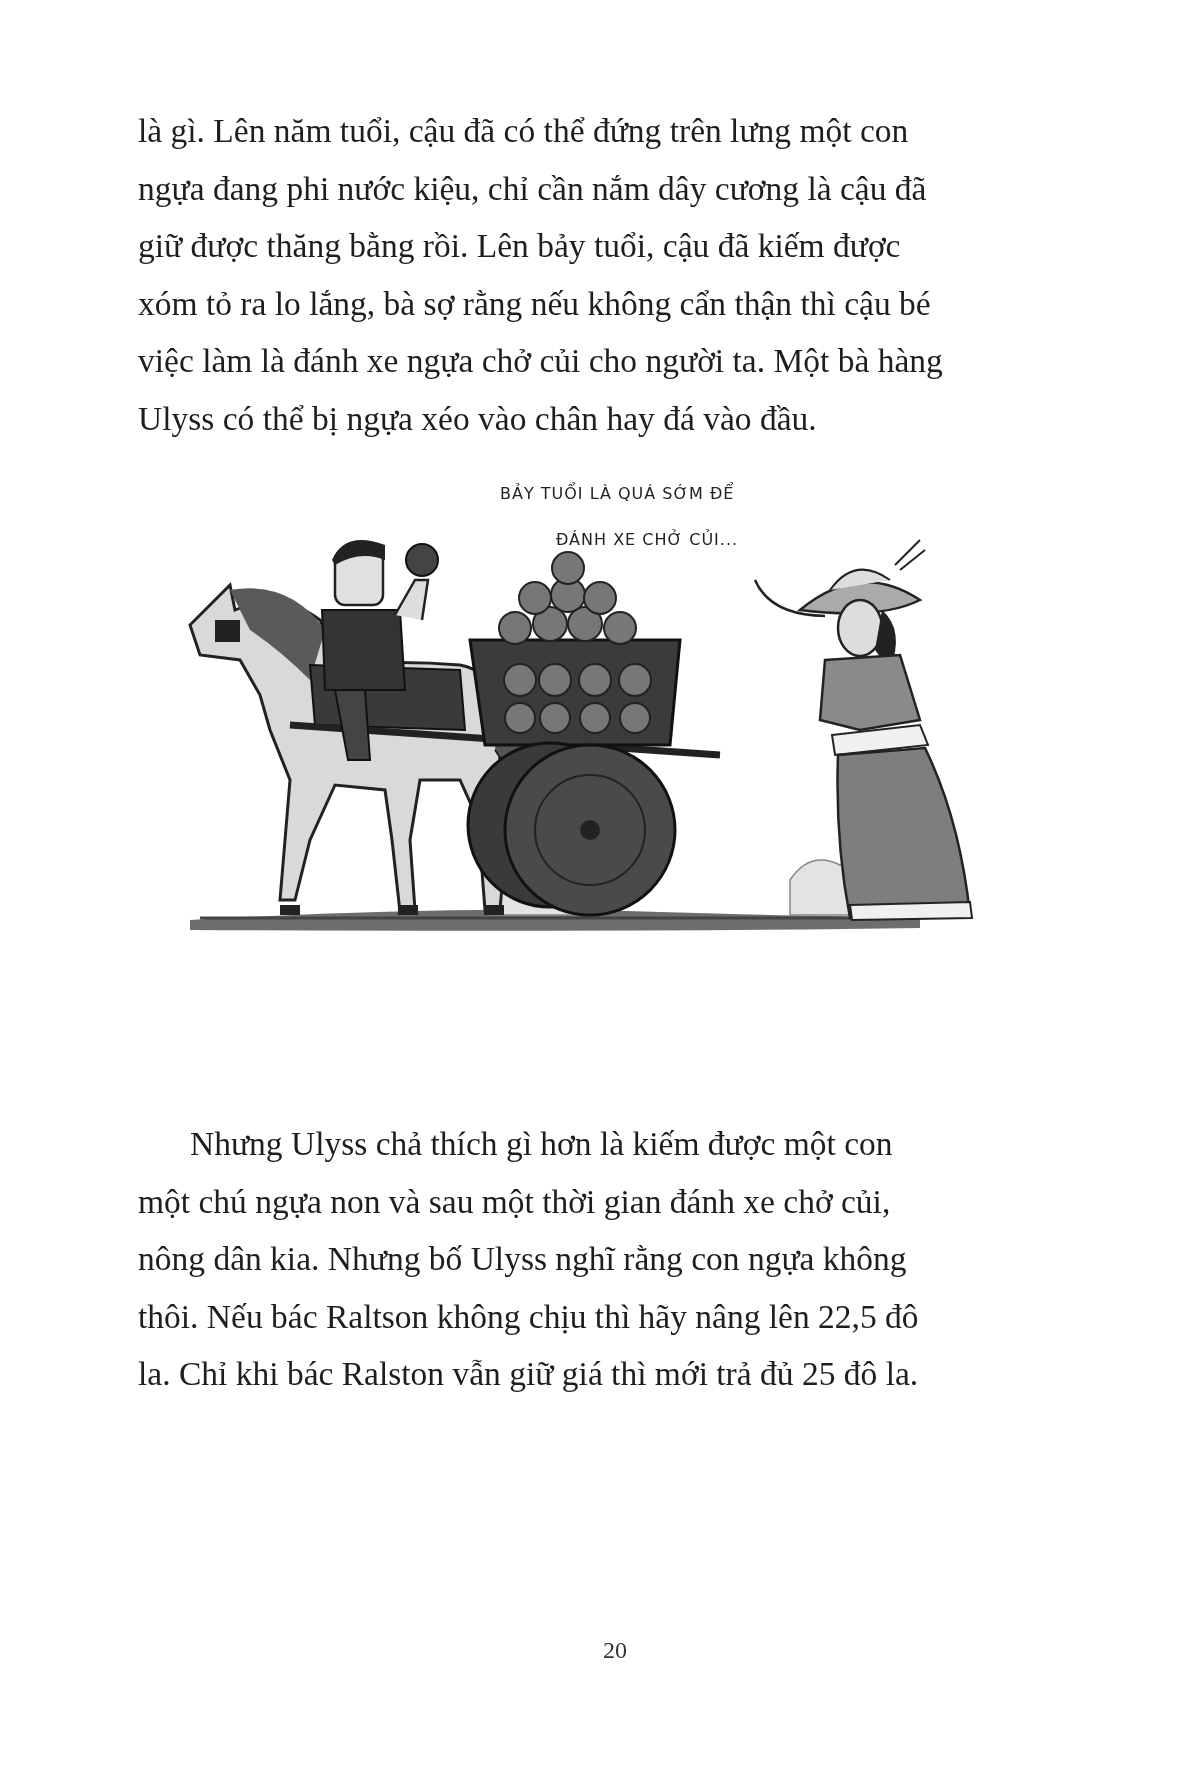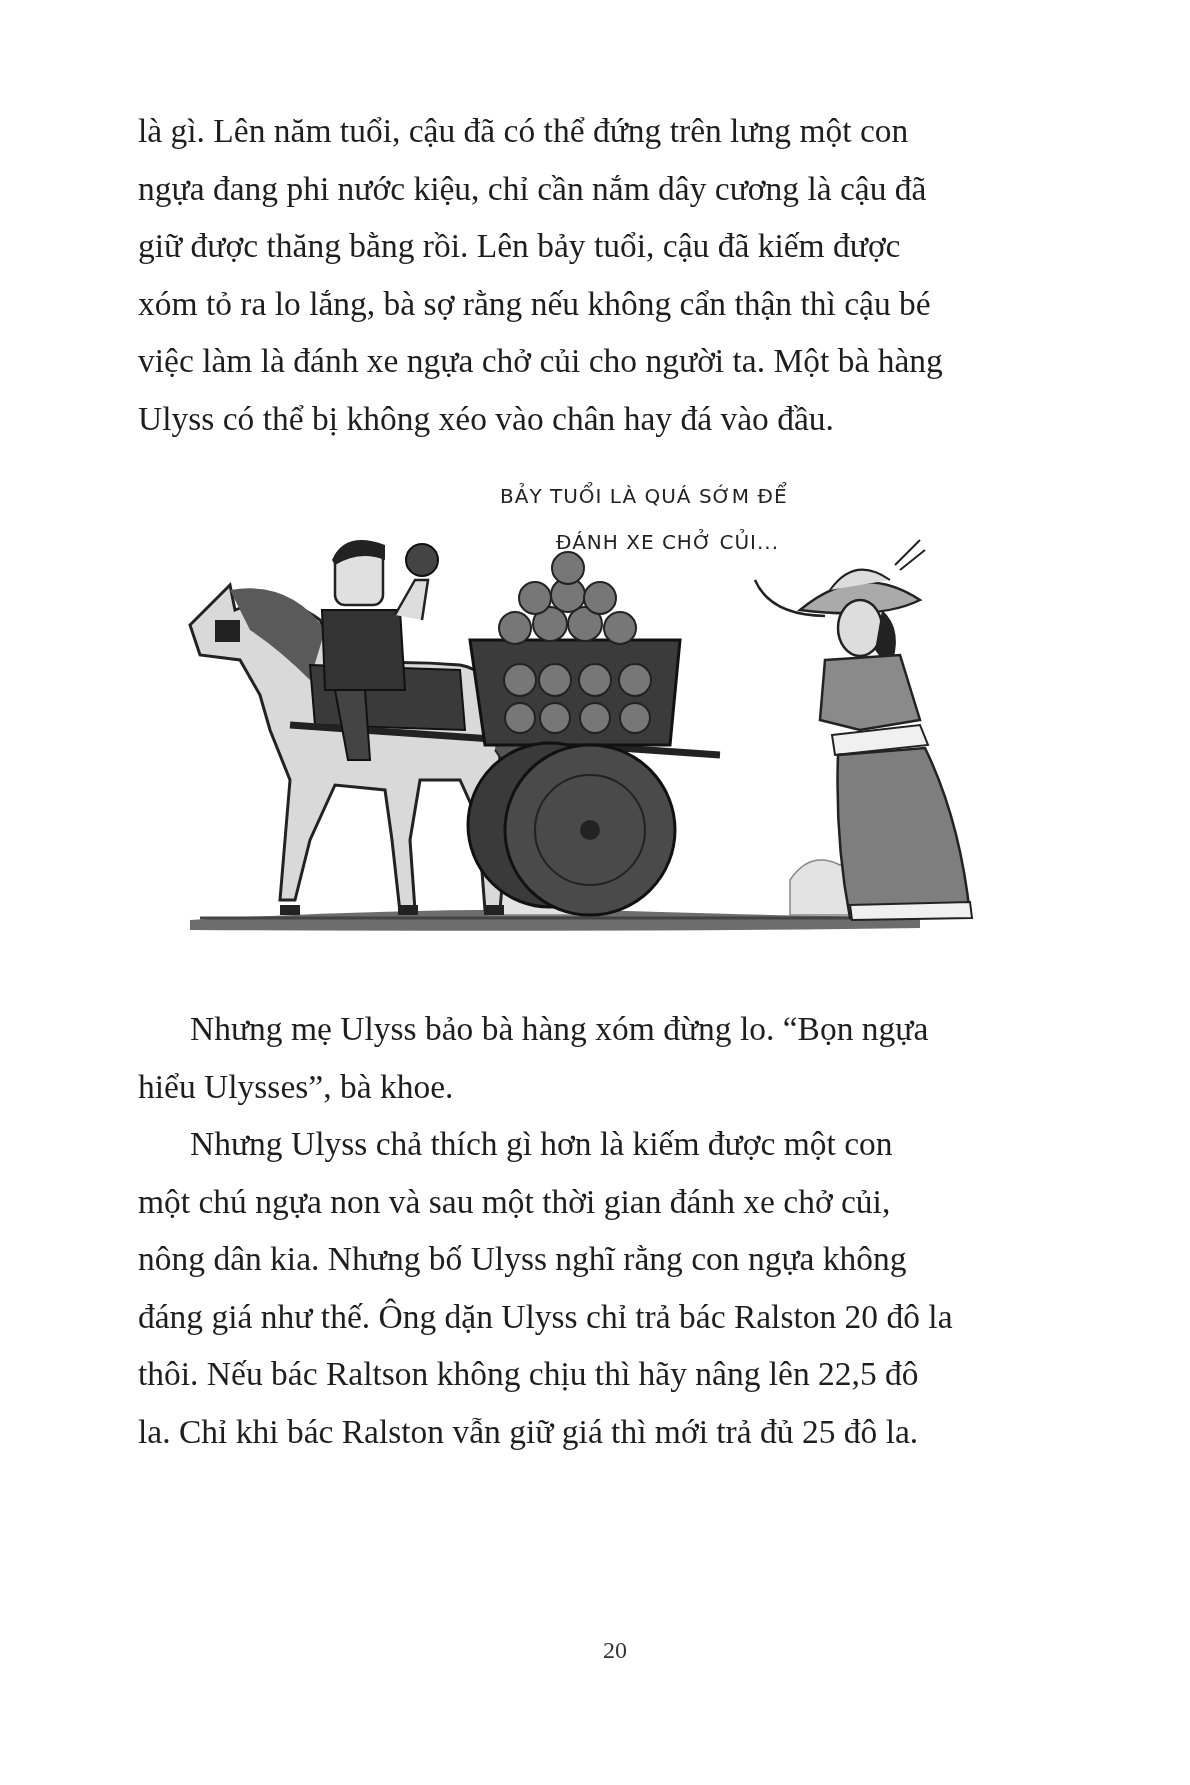--- a/index.html
+++ b/index.html
@@ -2,36 +2,36 @@
 <html><head>
 <meta charset="utf-8">
 <style>
   html, body { margin: 0; padding: 0; background: #ffffff; }
   body { width: 1190px; height: 1785px; position: relative; overflow: hidden; color: #1a1a1a; }
   .page { position: absolute; left: 0; top: 0; width: 1190px; height: 1371px; background: #ffffff; }
   .text-block { position: absolute; left: 138px; width: 920px; font-family: "Liberation Serif", "DejaVu Serif", serif; font-size: 33.5px; color: #1e1e1e; }
   .line { height: 57.5px; line-height: 57.5px; white-space: nowrap; display: flex; justify-content: space-between; }
   .line.last { justify-content: flex-start; }
   .line.indent { padding-left: 52px; }
-  .bubble { position: absolute; font-family: "DejaVu Sans", sans-serif; font-size: 20px; letter-spacing: 1px; color: #222; text-transform: uppercase; }
+  .bubble { position: absolute; font-family: "DejaVu Sans", sans-serif; font-size: 16px; letter-spacing: 1px; color: #222; text-transform: uppercase; }
   .illustration { position: absolute; left: 160px; top: 520px; width: 920px; height: 420px; }
   .page-number { position: absolute; left: 0; width: 1190px; top: 1637px; text-align: center; font-family: "Liberation Serif", "DejaVu Serif", serif; font-size: 24px; color: #333; margin-left: 20px; }
 </style>
 </head>
 <body>
 
 <div class="page">
 
   <div class="text-block" style="top:102px;">
     <div class="line">là gì. Lên năm tuổi, cậu đã có thể đứng trên lưng một con</div>
     <div class="line">ngựa đang phi nước kiệu, chỉ cần nắm dây cương là cậu đã</div>
     <div class="line">giữ được thăng bằng rồi. Lên bảy tuổi, cậu đã kiếm được</div>
     <div class="line">xóm tỏ ra lo lắng, bà sợ rằng nếu không cẩn thận thì cậu bé</div>
     <div class="line">việc làm là đánh xe ngựa chở củi cho người ta. Một bà hàng</div>
-    <div class="line last">Ulyss có thể bị không xéo vào chân hay đá vào đầu.</div>
+    <div class="line last">Ulyss có thể bị ngựa xéo vào chân hay đá vào đầu.</div>
   </div>
 
   <div class="bubble" style="left:500px; top:484px;">BẢY TUỔI LÀ QUÁ SỚM ĐỂ</div>
   <div class="bubble" style="left:556px; top:530px;">ĐÁNH XE CHỞ CỦI...</div>
 
   <svg class="illustration" viewBox="0 0 920 420">
 
     <path d="M595 60 Q610 95 665 96" fill="none" stroke="#222" stroke-width="2.5"></path>
 
     <path d="M30 400 Q300 385 500 392 Q700 398 760 396 L760 408 Q500 412 30 410 Z" fill="#6d6d6d"></path>
@@ -95,28 +95,23 @@
       <path d="M735 45 L760 20 M740 50 L765 30" stroke="#222" stroke-width="2"></path>
       <ellipse cx="700" cy="108" rx="22" ry="28" fill="#ddd" stroke="#222" stroke-width="2.5"></ellipse>
       <path d="M722 90 Q745 110 730 150 L715 130 Z" fill="#222"></path>
       <path d="M665 140 L740 135 L760 200 L700 210 L660 200 Z" fill="#8a8a8a" stroke="#222" stroke-width="2.5"></path>
       <path d="M672 215 L760 205 L768 225 L675 235 Z" fill="#f0f0f0" stroke="#222" stroke-width="2"></path>
       <path d="M678 235 L765 228 Q800 300 810 395 L690 398 Q675 320 678 235 Z" fill="#7e7e7e" stroke="#222" stroke-width="2.5"></path>
       <path d="M690 385 L810 382 L812 398 L692 400 Z" fill="#f0f0f0" stroke="#222" stroke-width="2"></path>
     </g>
   </svg>
 
-  <div class="text-block" style="top:1000px;">
-    <div class="line indent">Nhưng mẹ Ulyss bảo bà hàng xóm đừng lo. “Bọn ngựa</div>
-    <div class="line last">hiểu Ulysses”, bà khoe.</div>
-  </div>
 
   <div class="text-block" style="top:1115px;">
     <div class="line indent">Nhưng Ulyss chả thích gì hơn là kiếm được một con</div>
     <div class="line">một chú ngựa non và sau một thời gian đánh xe chở củi,</div>
     <div class="line">nông dân kia. Nhưng bố Ulyss nghĩ rằng con ngựa không</div>
-    <div class="line">đáng giá như thế. Ông dặn Ulyss chỉ trả bác Ralston 20 đô la</div>
     <div class="line">thôi. Nếu bác Raltson không chịu thì hãy nâng lên 22,5 đô</div>
     <div class="line last">la. Chỉ khi bác Ralston vẫn giữ giá thì mới trả đủ 25 đô la.</div>
   </div>
 
   <div class="page-number">20</div>
 </div>
 
 </body></html>

